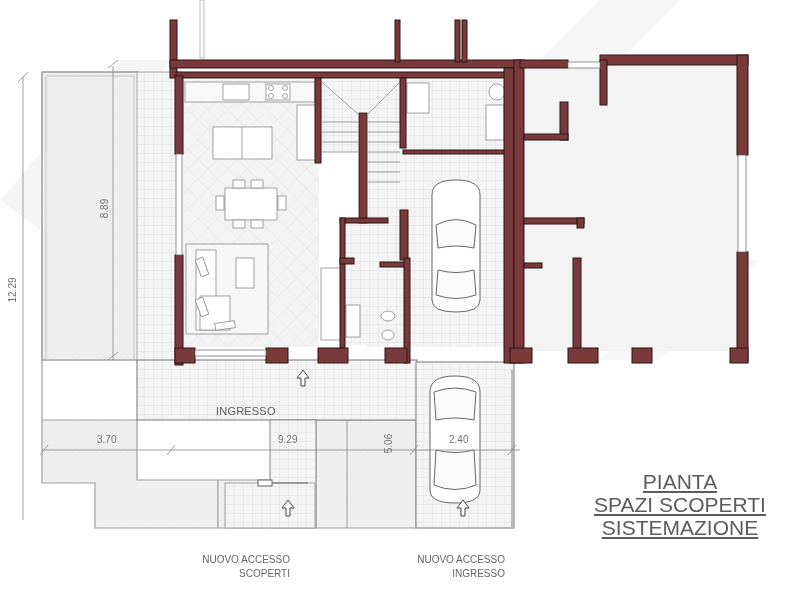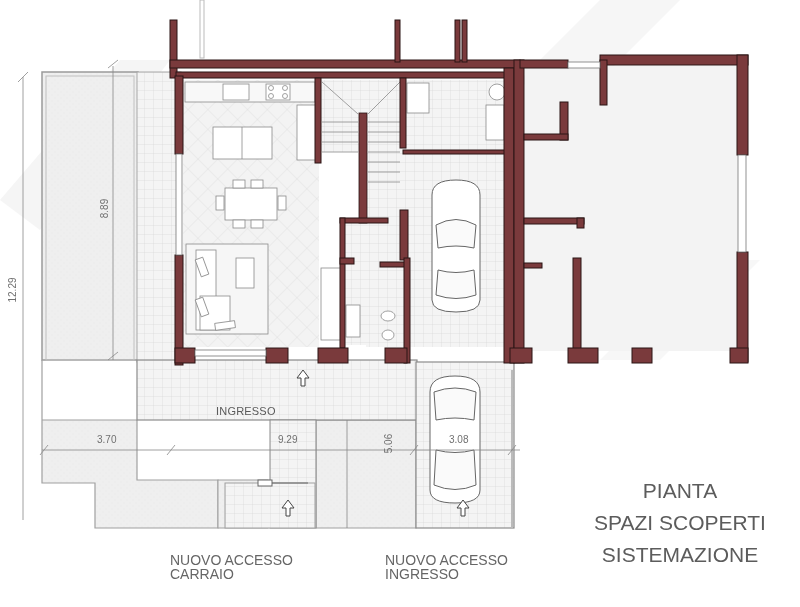--- a/index.html
+++ b/index.html
@@ -2,23 +2,23 @@
 <html><head>
 <meta charset="utf-8">
 <style>
   html, body { margin:0; padding:0; background:#ffffff; }
   body { width:800px; height:607px; position:relative; overflow:hidden; font-family:"Liberation Sans", sans-serif; }
   svg.plan { position:absolute; left:0; top:0; width:800px; height:607px; }
   .lbl { position:absolute; color:#6a6a6a; font-family:"Liberation Sans", sans-serif; white-space:nowrap; }
   .dim { font-size:10px; color:#707070; }
   .dim-v { transform:rotate(-90deg); transform-origin:center; }
   .room { font-size:11px; color:#5a5a5a; letter-spacing:0.2px;margin-top:6px; }
-  .access { font-size:14px; color:#666; text-align:left; line-height:14px; }
+  .access { font-size:10px; color:#666; text-align:right; line-height:14px; }
   .title { position:absolute; left:560px; top:470px; width:240px; text-align:center; font-size:21px; color:#5c5c5c; line-height:23px; }
-  .title span { display:inline-block; text-underline-offset:2px;margin-top:9px; }
+  .title span { display:inline-block; text-decoration:underline; text-underline-offset:2px; }
 </style>
 </head>
 <body>
 
 <svg class="plan" viewBox="0 0 800 607" xmlns="http://www.w3.org/2000/svg">
   <defs>
     <pattern id="grid" width="9" height="9" patternUnits="userSpaceOnUse">
       <rect width="9" height="9" fill="#f4f4f4"></rect>
       <path d="M9 0 L0 0 0 9" fill="none" stroke="#d6d6d6" stroke-width="0.7"></path>
     </pattern>
@@ -203,27 +203,27 @@
     <line x1="508" y1="455" x2="516" y2="445"></line>
     <line x1="347" y1="420" x2="347" y2="528"></line>
   </g>
 </svg>
 
 <div class="lbl dim dim-v" style="left:0px; top:285px; width:24px; text-align:center;">12.29</div>
 <div class="lbl dim dim-v" style="left:92px; top:203px; width:24px; text-align:center;">8.89</div>
 <div class="lbl dim" style="left:97px; top:434px;text-align:center;">3.70</div>
 <div class="lbl dim" style="left:278px; top:434px;">9.29</div>
 <div class="lbl dim dim-v" style="left:376px; top:438px; width:24px; text-align:center;">5.06</div>
-<div class="lbl dim" style="left:449px; top:434px;">3.08</div>
+<div class="lbl dim" style="left:449px; top:434px;">2.40</div>
 
 <div class="lbl room" style="left:216px; top:399px;">INGRESSO</div>
 
 <div class="lbl access" style="left:170px; top:553px; width:120px;">
   <div>NUOVO ACCESSO</div>
-  <div>CARRAIO</div>
+  <div>SCOPERTI</div>
 </div>
 <div class="lbl access" style="left:385px; top:553px; width:120px;">
   <div>NUOVO ACCESSO</div>
   <div>INGRESSO</div>
 </div>
 
 <div class="title">
   <div><span>PIANTA</span></div>
   <div><span>SPAZI SCOPERTI</span></div>
   <div><span>SISTEMAZIONE</span></div>

